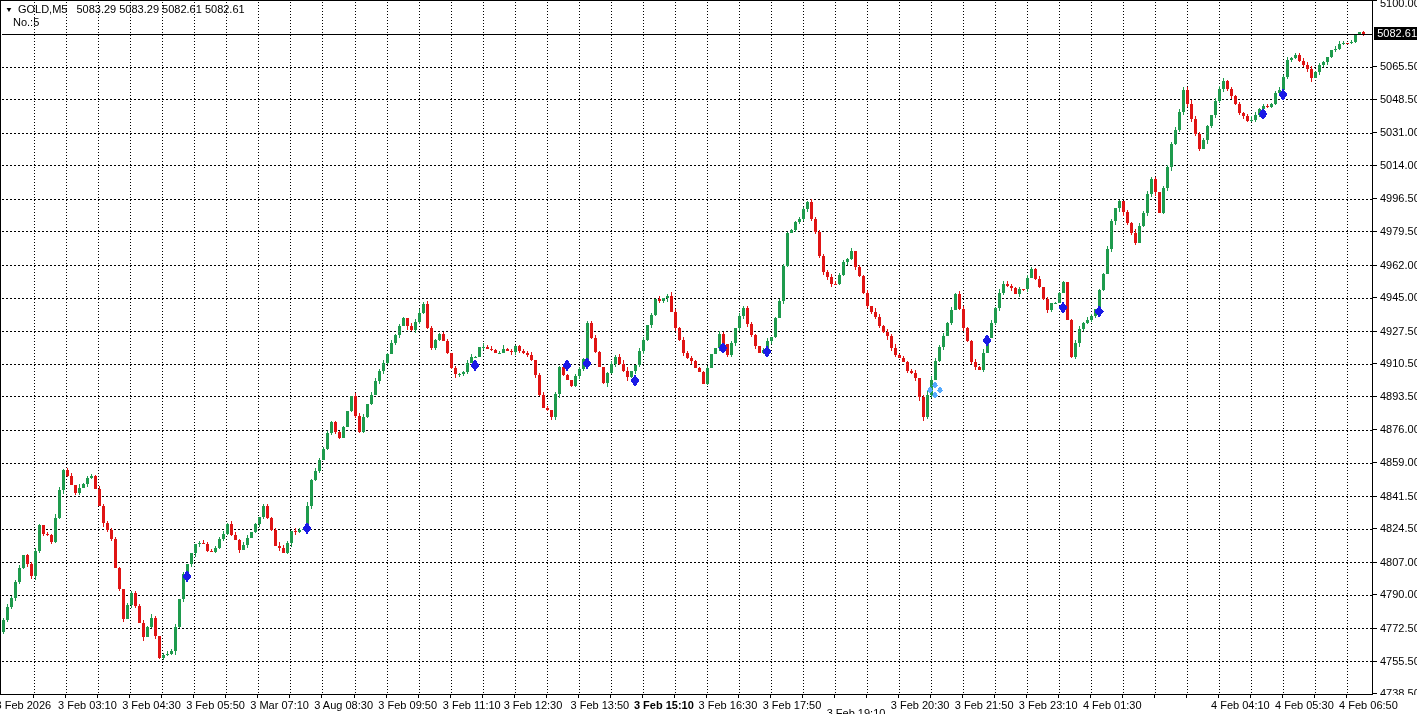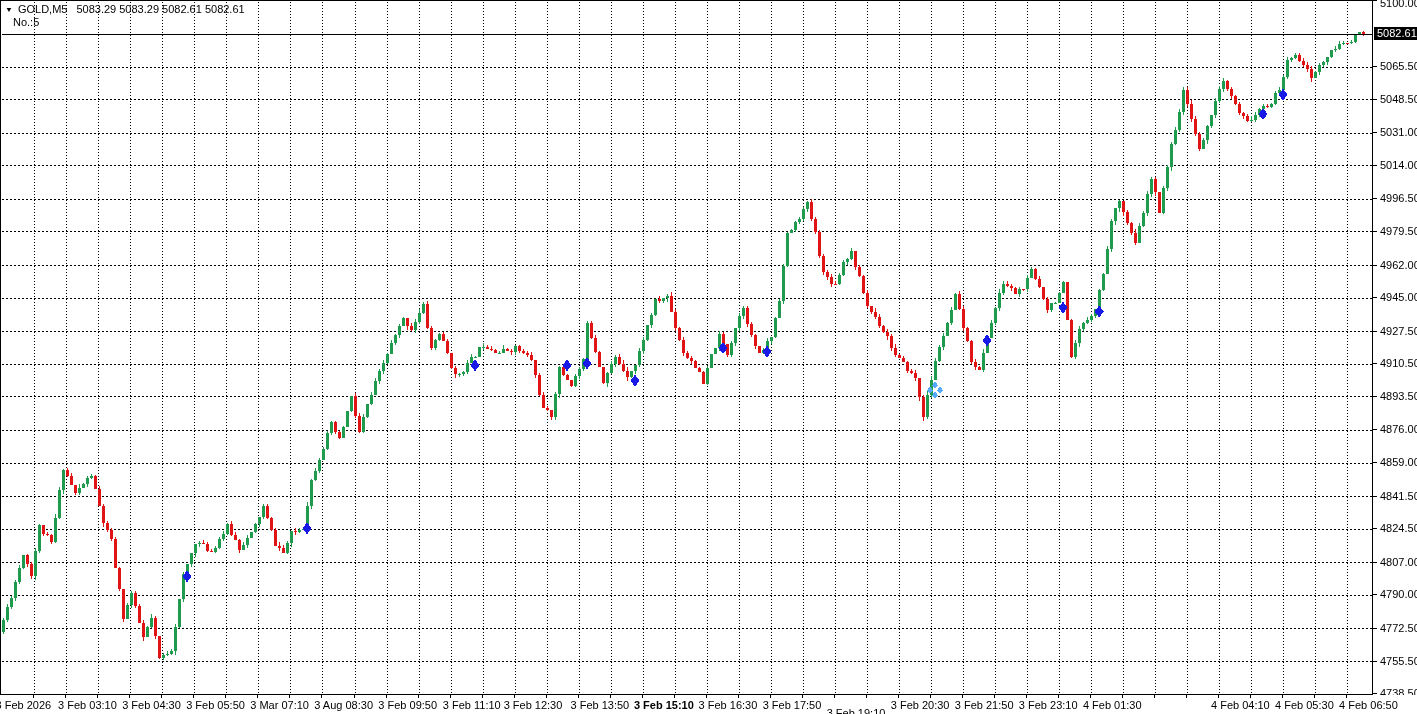--- a/index.html
+++ b/index.html
@@ -7,21 +7,21 @@
   .chart-window{position:relative;width:1417px;height:714px;background:#fff;}
   .plot-area{position:absolute;left:0;top:0;width:1373px;height:695px;box-sizing:border-box;border:1px solid #000;background:#fff;}
   .plot-area svg{position:absolute;left:0;top:0;display:block;}
   .header-overlay{position:absolute;left:4px;top:2px;font-size:11px;line-height:12px;color:#000;white-space:nowrap;z-index:5;}
   .tri{display:inline-block;font-size:8px;transform:scaleY(.85);margin-right:5px;vertical-align:1px;}
   .hdr-sym{margin-right:9px;}
   .sub-header{position:absolute;left:12px;top:15px;font-size:11px;line-height:12px;color:#000;z-index:5;}
   .price-axis{position:absolute;left:1373px;top:0;width:44px;height:695px;background:#fff;font-size:11px;color:#000;overflow:hidden;}
   .price-label{position:absolute;left:7px;transform:translateY(-50%);white-space:nowrap;}
   .ptick{position:absolute;left:0;width:4px;height:1px;background:#000;}
-  .current-price-tag{position:absolute;left:1px;right:0;background:#000;color:#fff;font-size:11px;line-height:13px;padding:0 0 0 3px;z-index:6;}
+  .current-price-tag{position:absolute;left:1px;right:0;background:#000;color:#fff;font-size:11px;line-height:13px;padding:0 0 0 3px;z-index:6;text-align:right;}
   .time-axis{position:absolute;left:0;top:695px;width:1417px;height:19px;background:#fff;font-size:11px;color:#000;overflow:hidden;}
   .time-label{position:absolute;top:4px;transform:translateX(-50%);white-space:nowrap;}
   .ttick{position:absolute;top:0;width:1px;height:3px;background:#000;}
 </style>
 </head>
 <body>
 
 <div class="chart-window">
 
   <div class="plot-area">

